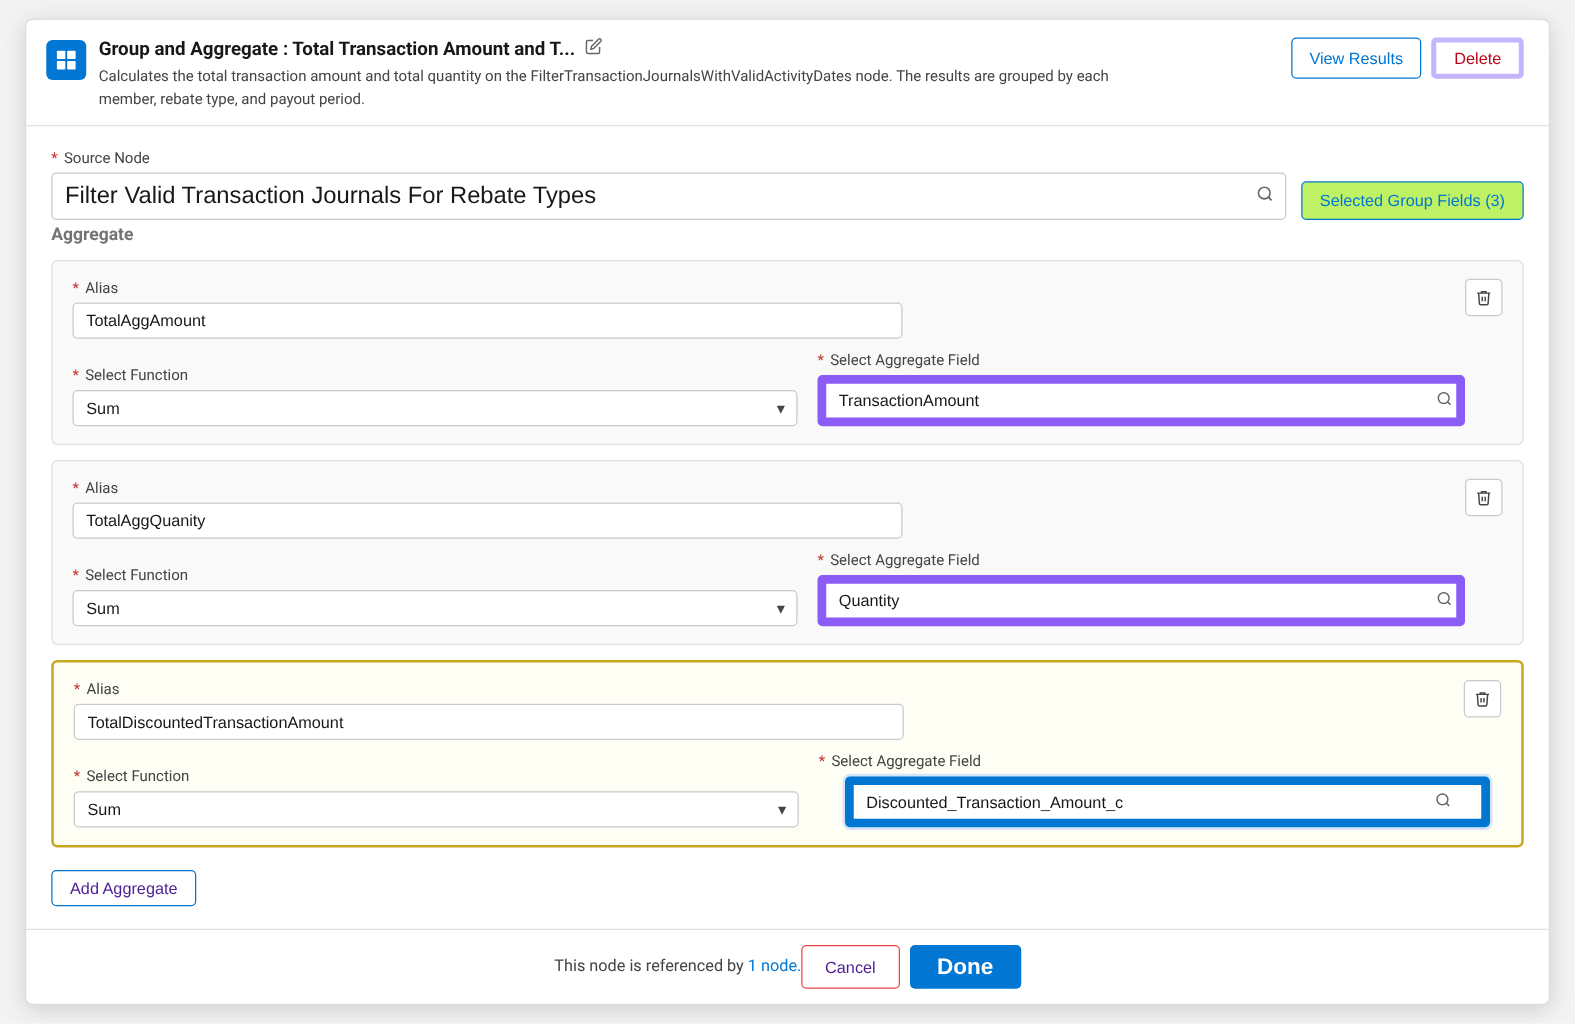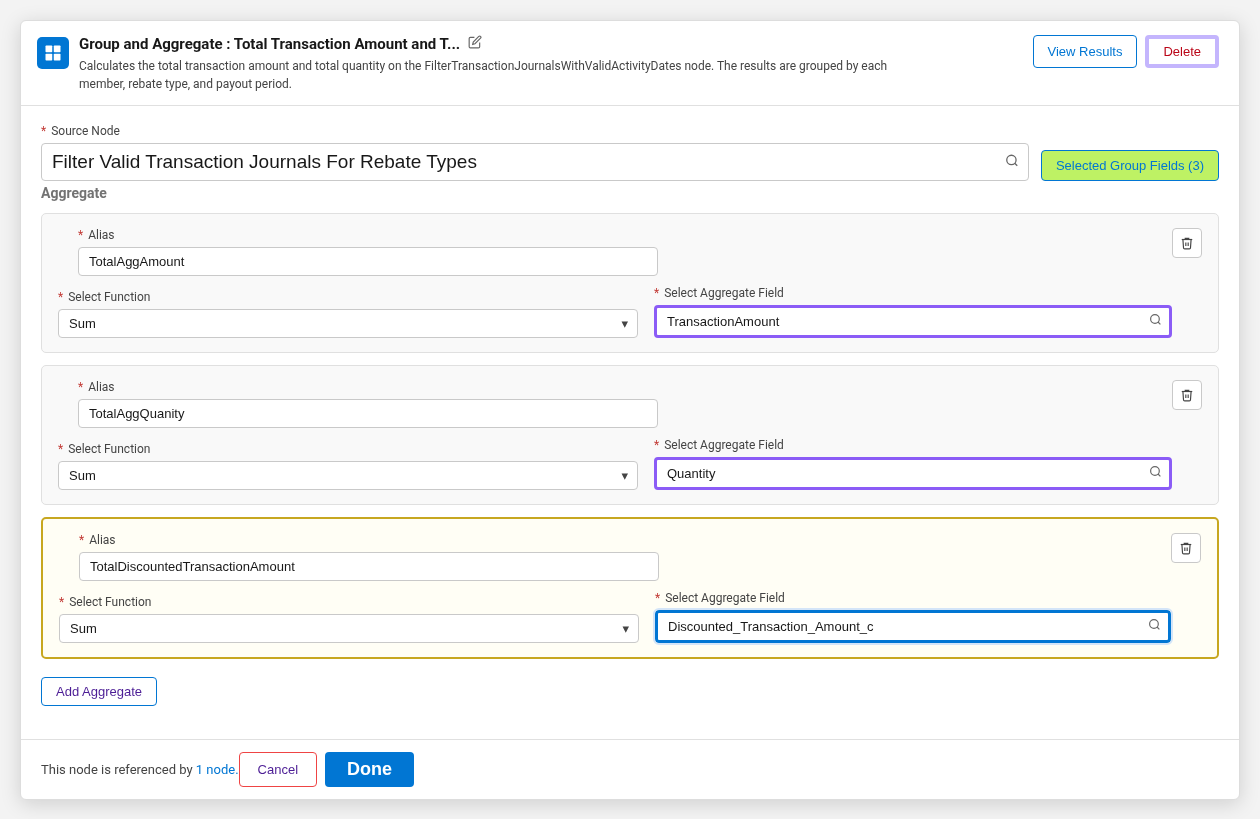--- a/index.html
+++ b/index.html
@@ -161,23 +161,23 @@
     .aggregate-card.active {
       border: 2px solid #c7a720;
       background: #fffef5;
     }
     .card-top-row {
       display: flex;
       justify-content: space-between;
       align-items: flex-start;
     }
     .card-fields { flex: 1; }
-    .alias-row { margin-bottom: 10px; margin-left: 20px; }
+    .alias-row { margin-bottom: 10px; }
     .alias-input {
-      width: 580px;
+      width: 664px;
       border: 1px solid #c9c9c9;
       border-radius: 4px;
       padding: 6px 10px;
       font-size: 13px;
       background: #fff;
       color: #181818;
     }
     .bottom-row {
       display: flex;
       gap: 16px;
@@ -209,30 +209,31 @@
       transform: translateY(-50%);
       color: #444;
       pointer-events: none;
       font-size: 13px;
     }
     .agg-field-input-wrap {
       position: relative;
     }
     .agg-field-input {
       width: 100%;
-      border: 3px solid #8b5cf6;
+      border: 7px solid #8b5cf6;
       border-radius: 4px;
       padding: 6px 32px 6px 10px;
       font-size: 13px;
       background: #fff;
       color: #181818;
     }
     .agg-field-input.focused {
       border-color: #0176d3;
       outline: 2px solid #d4e5f8;
+      margin-left: 21px;
     }
     .delete-btn {
       background: #fff;
       border: 1px solid #c9c9c9;
       border-radius: 4px;
       width: 30px;
       height: 30px;
       display: flex;
       align-items: center;
       justify-content: center;
@@ -251,21 +252,21 @@
       cursor: pointer;
       font-weight: 500;
       margin-top: 6px;
       text-align: center;
     }
     .modal-footer {
       border-top: 1px solid #e0e0e0;
       padding: 12px 20px;
       display: flex;
       align-items: center;
-      justify-content: flex-start;
+      justify-content: center;
     }
     .footer-left {
       font-size: 13px;
       color: #444;
     }
     .footer-left a {
       color: #0176d3;
       text-decoration: none;
     }
     .footer-right {

